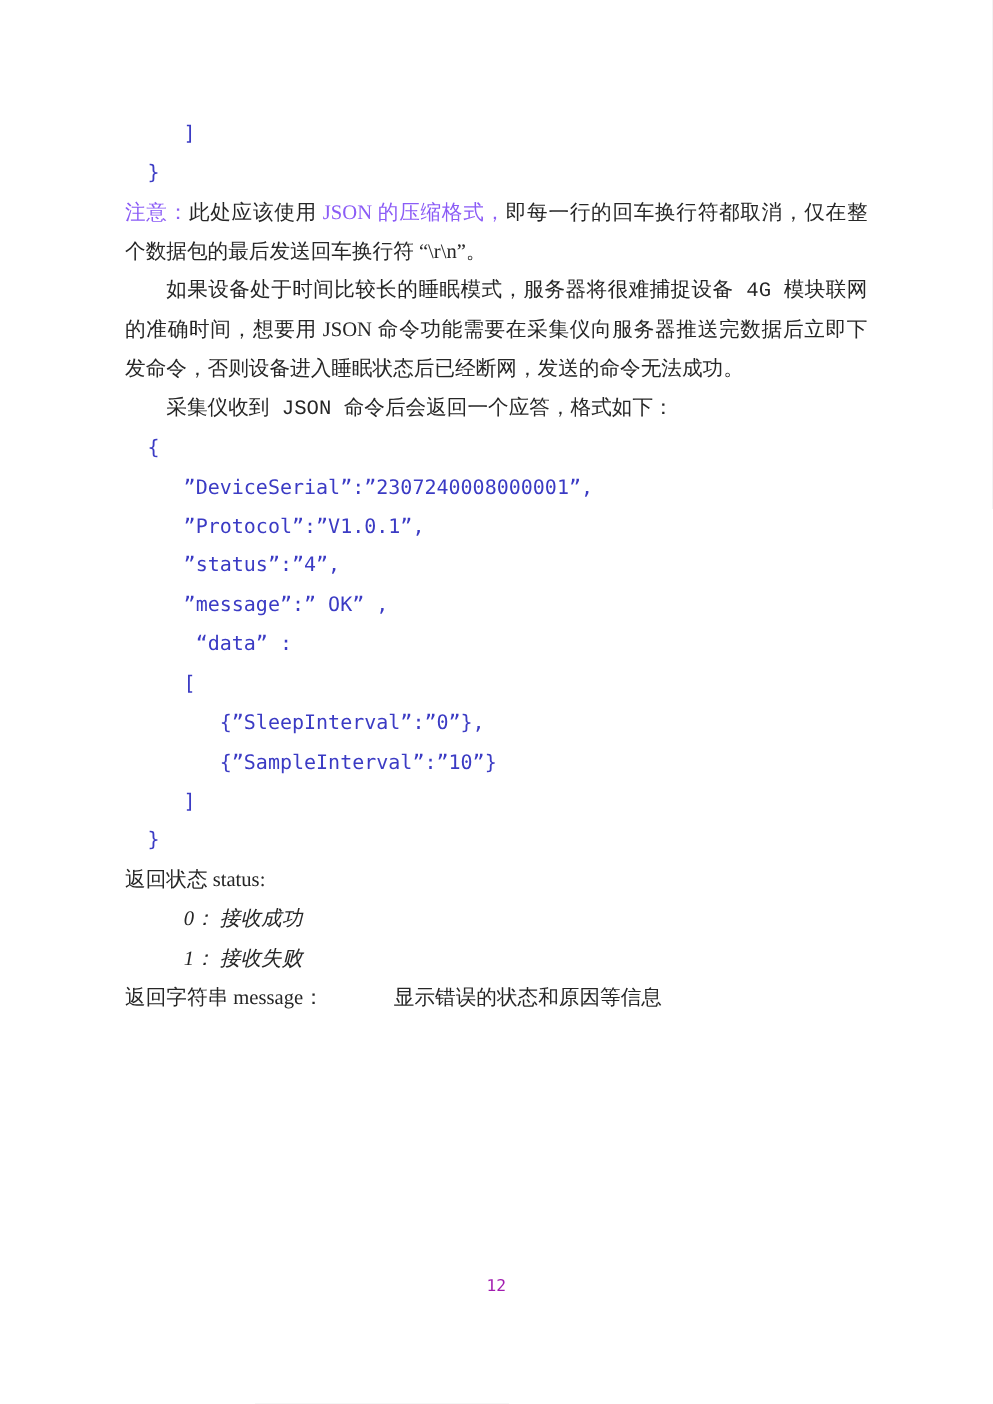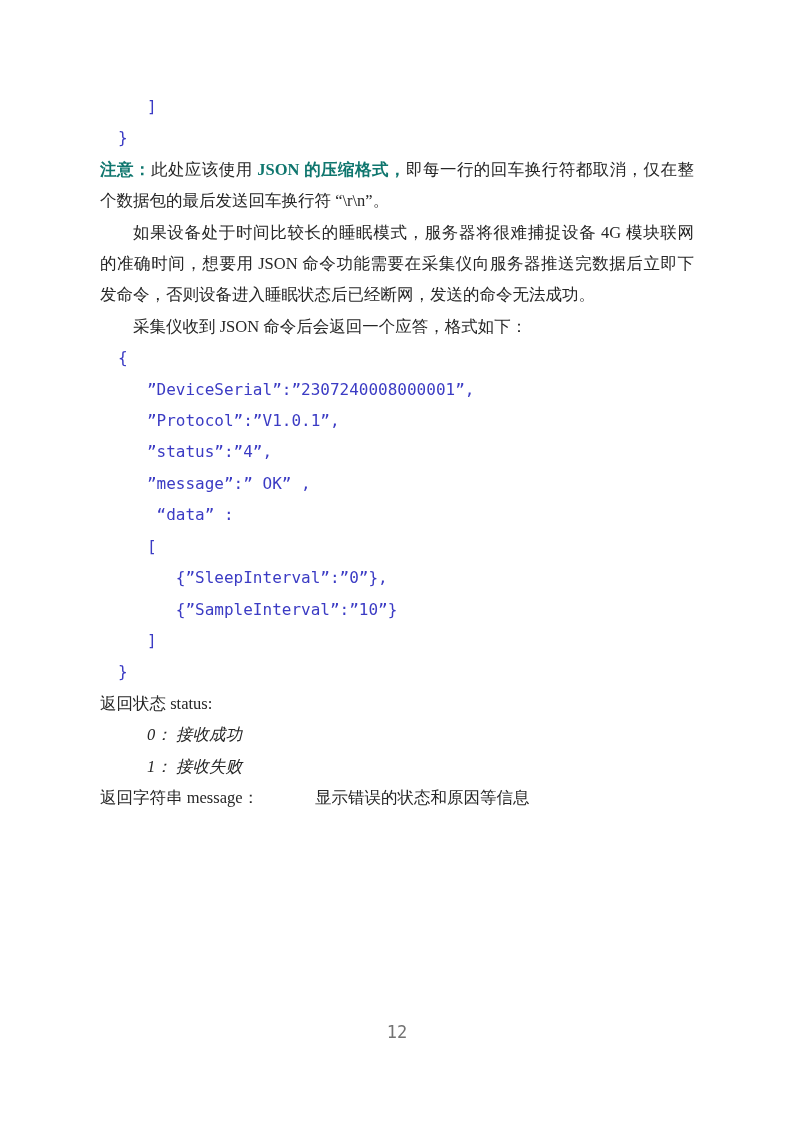--- a/index.html
+++ b/index.html
@@ -19,32 +19,32 @@
     line-height:31.4px;
   }
   .line { min-height:31.4px; }
   .code {
     font-family:"DejaVu Sans Mono","Liberation Mono",monospace;
     font-size:16px;
     color:#3B3BC4;
     white-space:pre;
     padding-left:18px;
   }
-  .red { color:#0f766e; font-weight:bold;margin-top:47px; }
-  .indent2 { text-indent:33px; }
+  .red { color:#8b5cf6; font-weight:normal;margin-top:47px; }
+  .indent2 { text-indent:33px;font-family:Liberation Mono, monospace; }
   .list { padding-left:47px;font-style:italic; }
   .just { text-align:justify; text-align-last:justify; }
   .msg-desc { margin-left:56px; }
   .pageno {
     position:absolute;
     top:1022px; left:0; width:100%;
     text-align:center;
-    font-size:17px;
+    font-size:13px;
     font-family:"DejaVu Sans Mono","Liberation Mono",monospace;
-    color:#737373;
+    color:#a21caf;
   }
 </style>
 </head>
 <body>
 
 <div class="page">
   <div class="flow">
 
     <div class="line code">   ]</div>
     <div class="line code">}</div>

